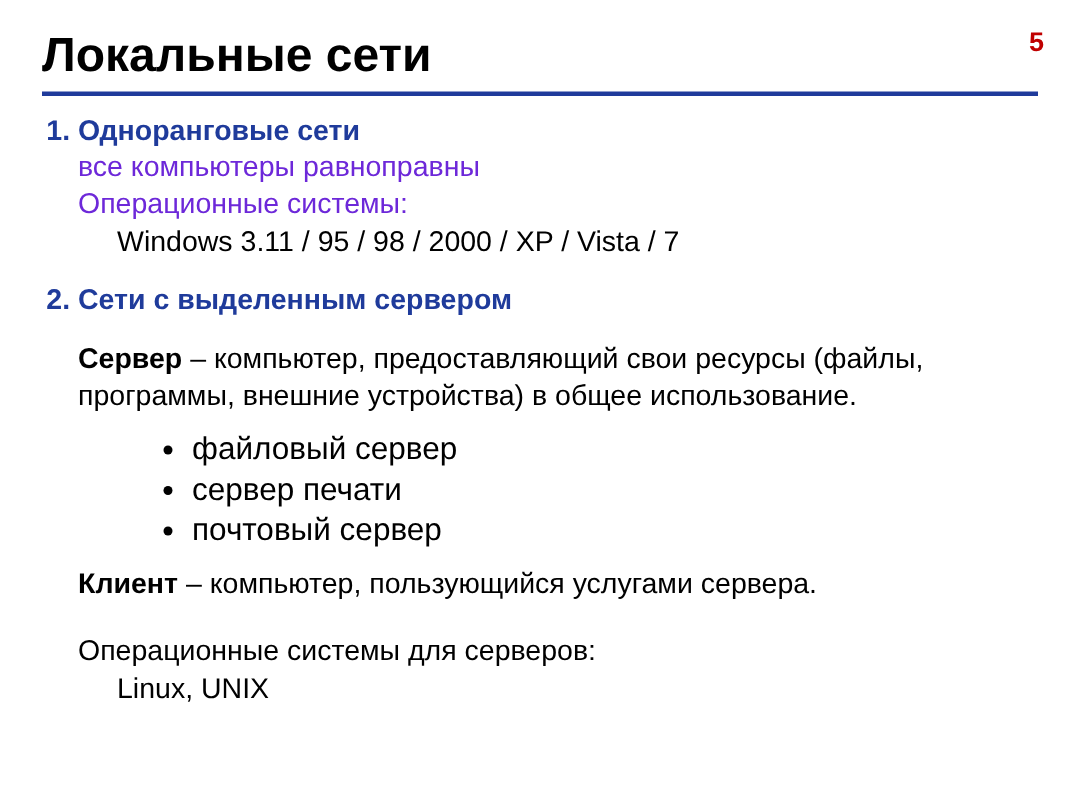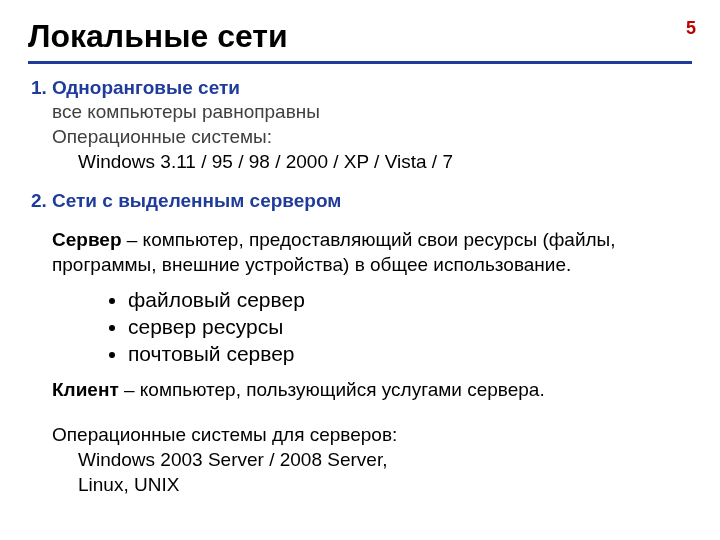--- a/index.html
+++ b/index.html
@@ -49,21 +49,21 @@
   .section-heading {
     color: #1f3b9b;
     font-weight: bold;
     text-align: center;
   }
   ol.main-list > li::marker {
     color: #1f3b9b;
     font-weight: bold;
   }
   .body-text {
-    color: #404040;
+    color: #6d28d9;
   }
   .indent-1 {
     margin-left: 26px;
     font-weight: normal;
   }
   .defn {
     margin-top: 15px;
     margin-bottom: 8px;
   }
   .defn-2 {
@@ -105,28 +105,27 @@
 
     <li>
       <span class="section-heading">Сети с выделенным сервером</span>
 
       <div class="defn">
         <span class="defn-term">Сервер</span><span> – компьютер, предоставляющий свои ресурсы (файлы, программы, внешние устройства) в общее использование.</span>
       </div>
 
       <ul class="sub-list">
         <li>файловый сервер</li>
-        <li>сервер ресурсы</li>
+        <li>сервер печати</li>
         <li>почтовый сервер</li>
       </ul>
 
       <div class="defn-2">
         <span class="defn-term">Клиент</span><span> – компьютер, пользующийся услугами сервера.</span>
       </div>
 
       <div class="para">Операционные системы для серверов:</div>
-      <div class="indent-1">Windows 2003 Server / 2008 Server,</div>
       <div class="indent-1">Linux, UNIX</div>
     </li>
 
   </ol>
 
 </div>
 
 </body></html>

